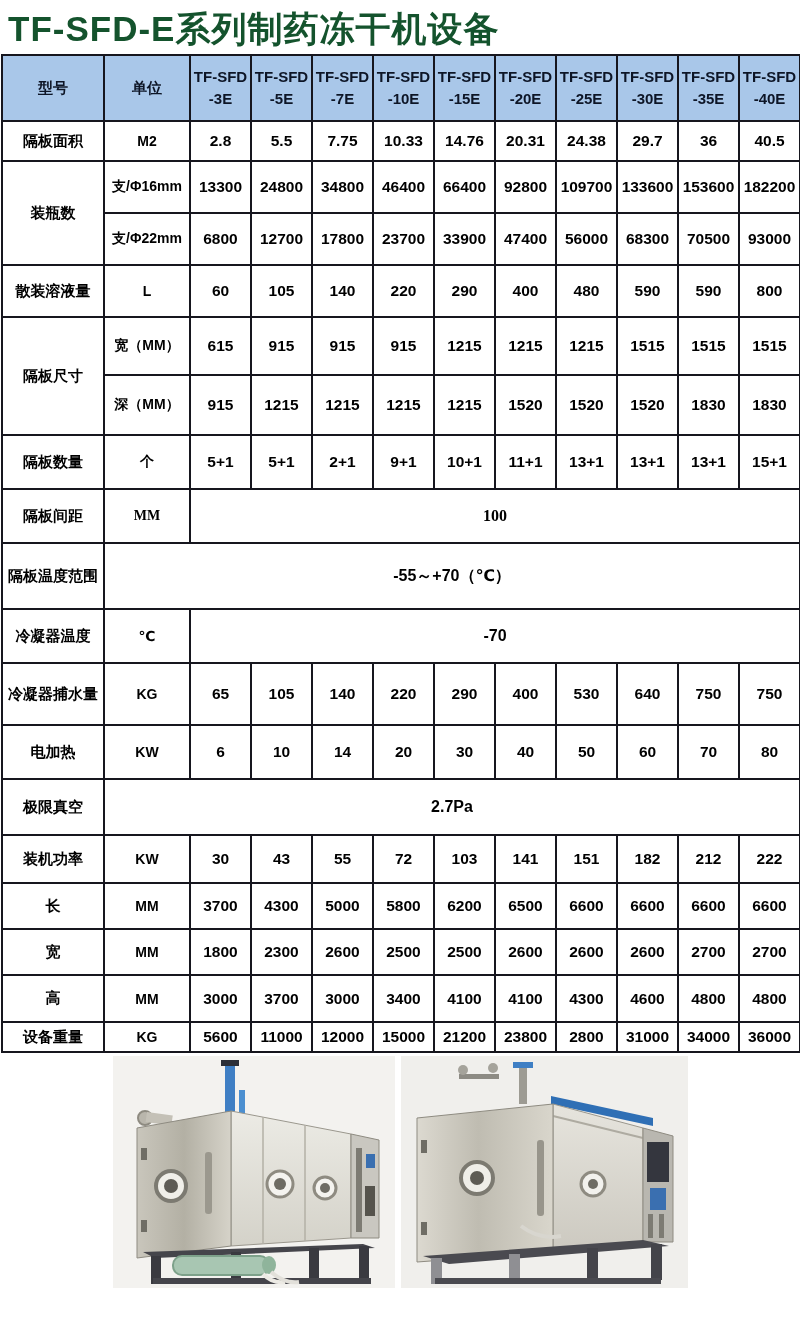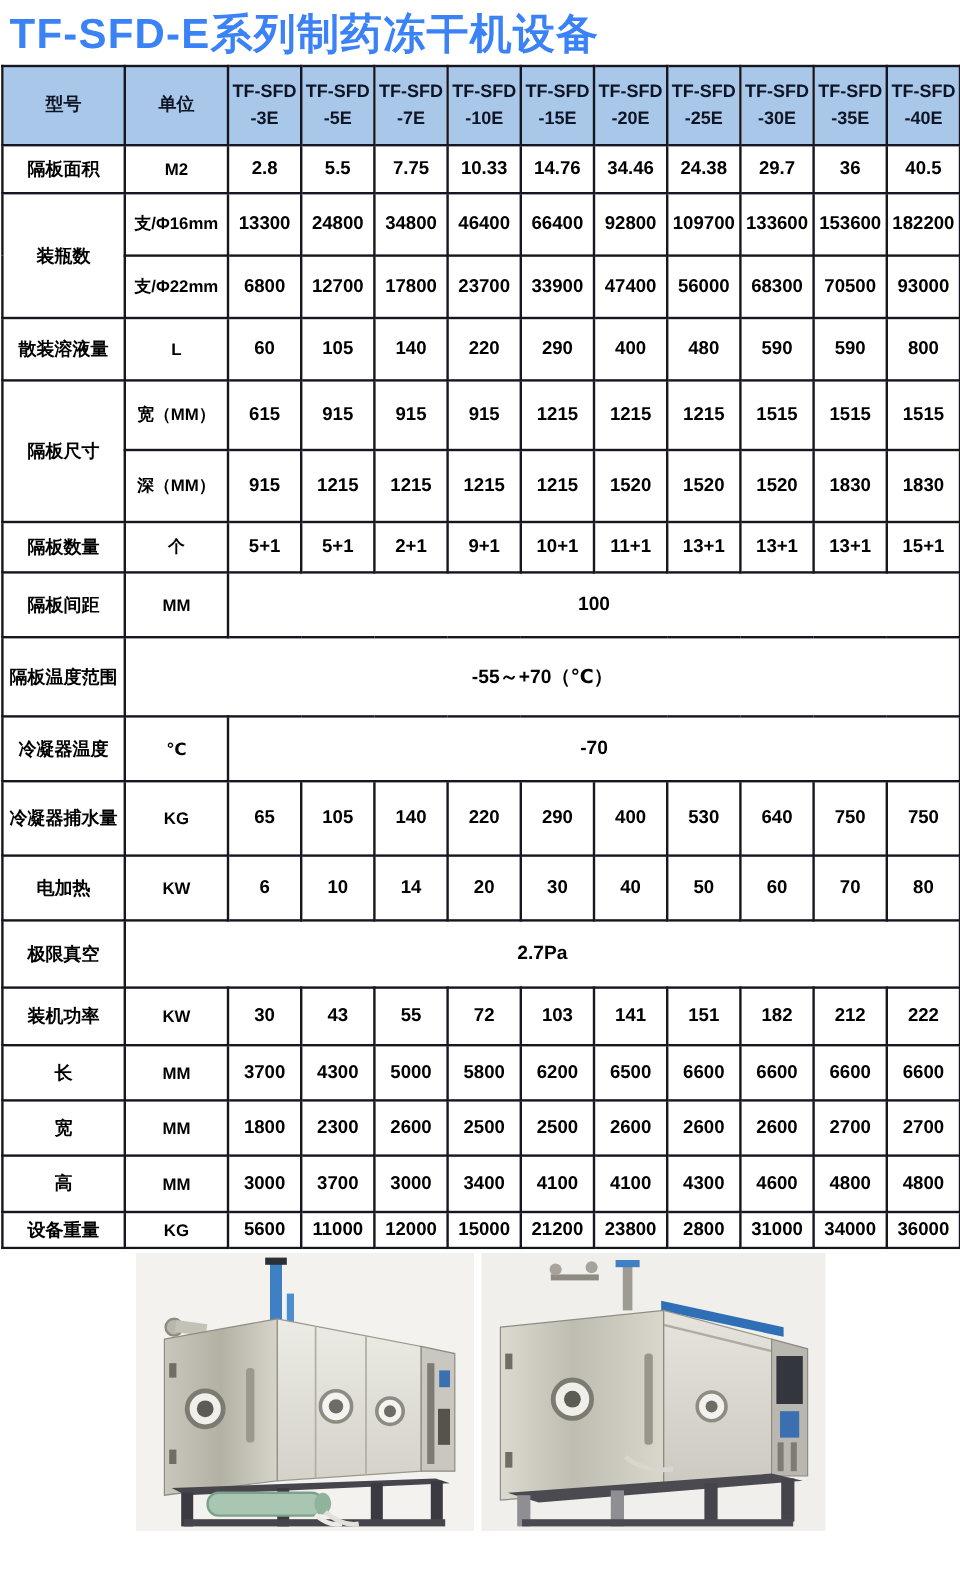--- a/index.html
+++ b/index.html
@@ -5,21 +5,21 @@
   html,body{margin:0;padding:0;}
   body{
     width:800px;
     background:#ffffff;
     font-family:"Liberation Sans","DejaVu Sans",sans-serif;
     color:#000;
   }
   .page-title{
     font-size:35px;
     font-weight:bold;
-    color:#3b82f6;
+    color:#14532d;
     padding:8px 8px 4px 8px;
     letter-spacing:1px;
     line-height:1.2;
     white-space:nowrap;
   }
   table.spec{
     border-collapse:collapse;
     table-layout:fixed;
     width:798px;
     margin:0 1px;
@@ -121,21 +121,21 @@
     </thead>
   <tbody id="spec-body">
       <tr style="height: 40px;">
         <td class="lbl">隔板面积</td>
         <td class="unit">M2</td>
         <td class="val">2.8</td>
         <td class="val">5.5</td>
         <td class="val">7.75</td>
         <td class="val">10.33</td>
         <td class="val">14.76</td>
-        <td class="val">34.46</td>
+        <td class="val">20.31</td>
         <td class="val">24.38</td>
         <td class="val">29.7</td>
         <td class="val">36</td>
         <td class="val">40.5</td>
       </tr>
       <tr style="height: 52px;">
         <td class="lbl" rowspan="2">装瓶数</td>
         <td class="unit">支/Φ16mm</td>
         <td class="val">13300</td>
         <td class="val">24800</td>
@@ -195,35 +195,35 @@
         <td class="val">1215</td>
         <td class="val">1215</td>
         <td class="val">1215</td>
         <td class="val">1215</td>
         <td class="val">1520</td>
         <td class="val">1520</td>
         <td class="val">1520</td>
         <td class="val">1830</td>
         <td class="val">1830</td>
       </tr>
-      <tr style="height: 42px;">
+      <tr style="height: 54px;">
         <td class="lbl">隔板数量</td>
         <td class="unit">个</td>
         <td class="val">5+1</td>
         <td class="val">5+1</td>
         <td class="val">2+1</td>
         <td class="val">9+1</td>
         <td class="val">10+1</td>
         <td class="val">11+1</td>
         <td class="val">13+1</td>
         <td class="val">13+1</td>
         <td class="val">13+1</td>
         <td class="val">15+1</td>
       </tr>
-      <tr style="height: 54px;">
+      <tr style="height: 54px; font-family: Liberation Serif, serif;">
         <td class="lbl">隔板间距</td>
         <td class="unit">MM</td>
         <td class="spanval" colspan="10">100</td>
       </tr>
       <tr style="height: 66px;">
         <td class="lbl">隔板温度范围</td>
         <td class="spanval" colspan="11">-55～+70（℃）</td>
       </tr>
       <tr style="height: 54px; border-radius: 27px;">
         <td class="lbl">冷凝器温度</td>

